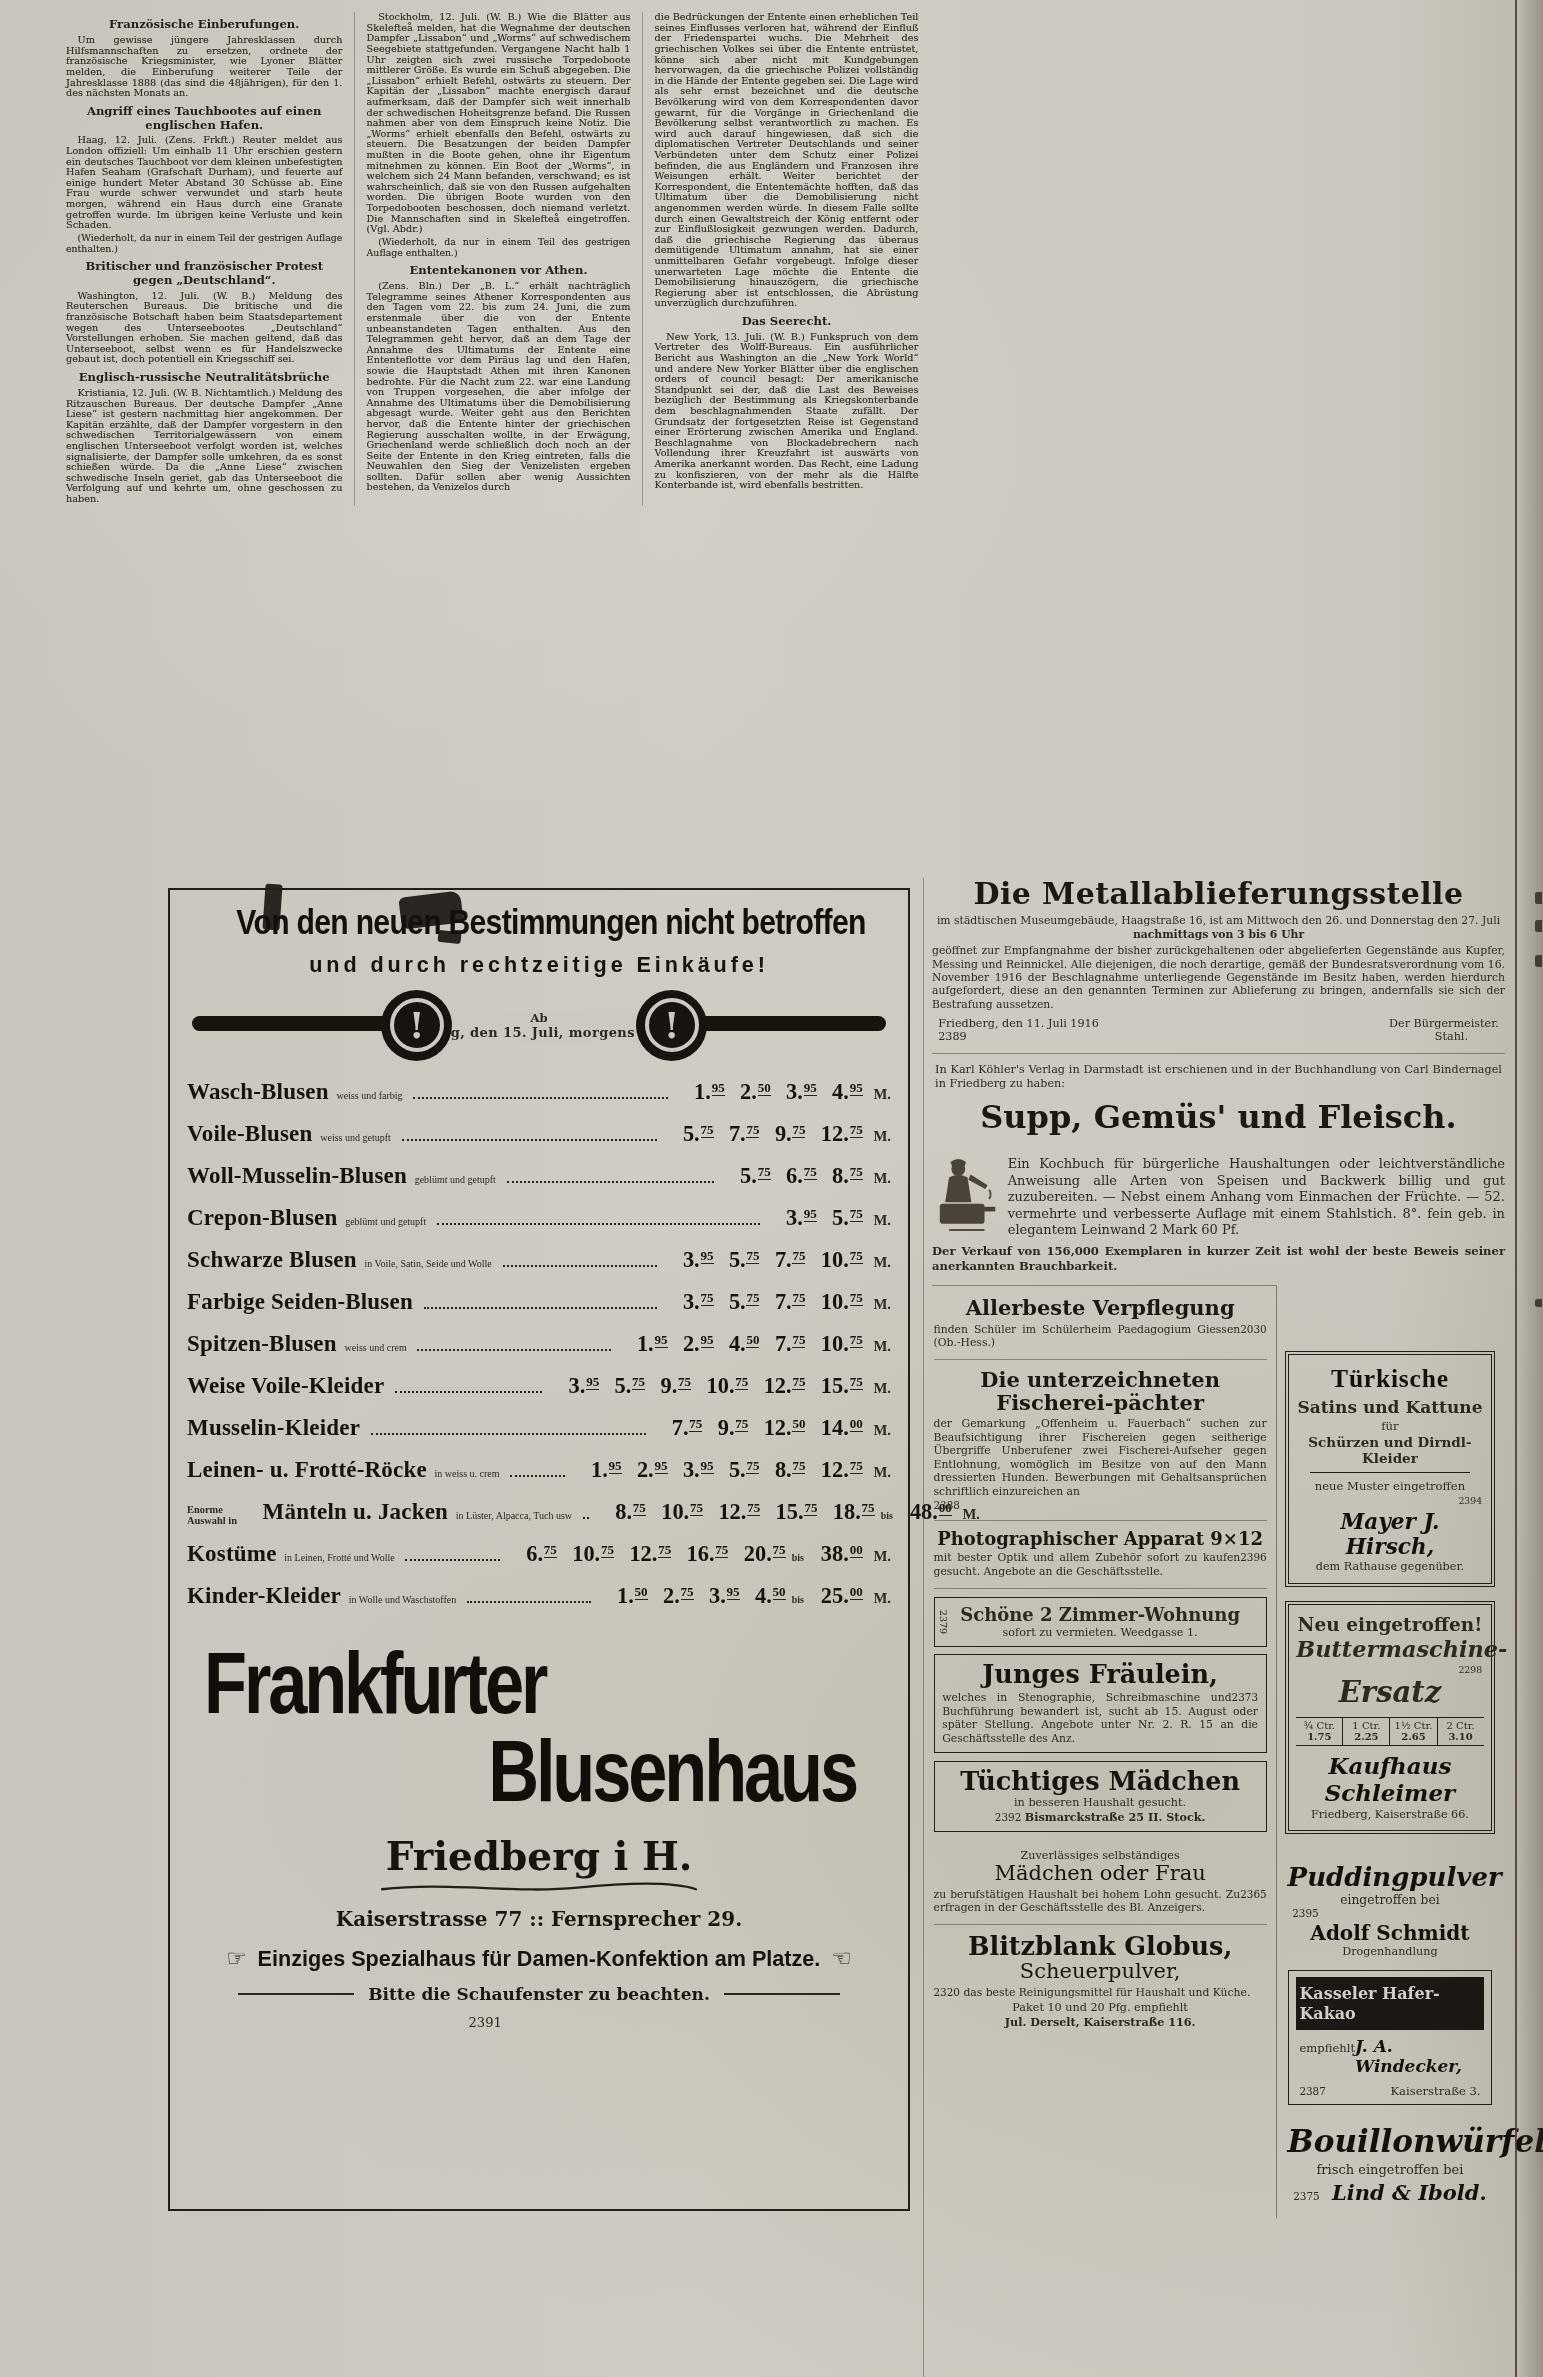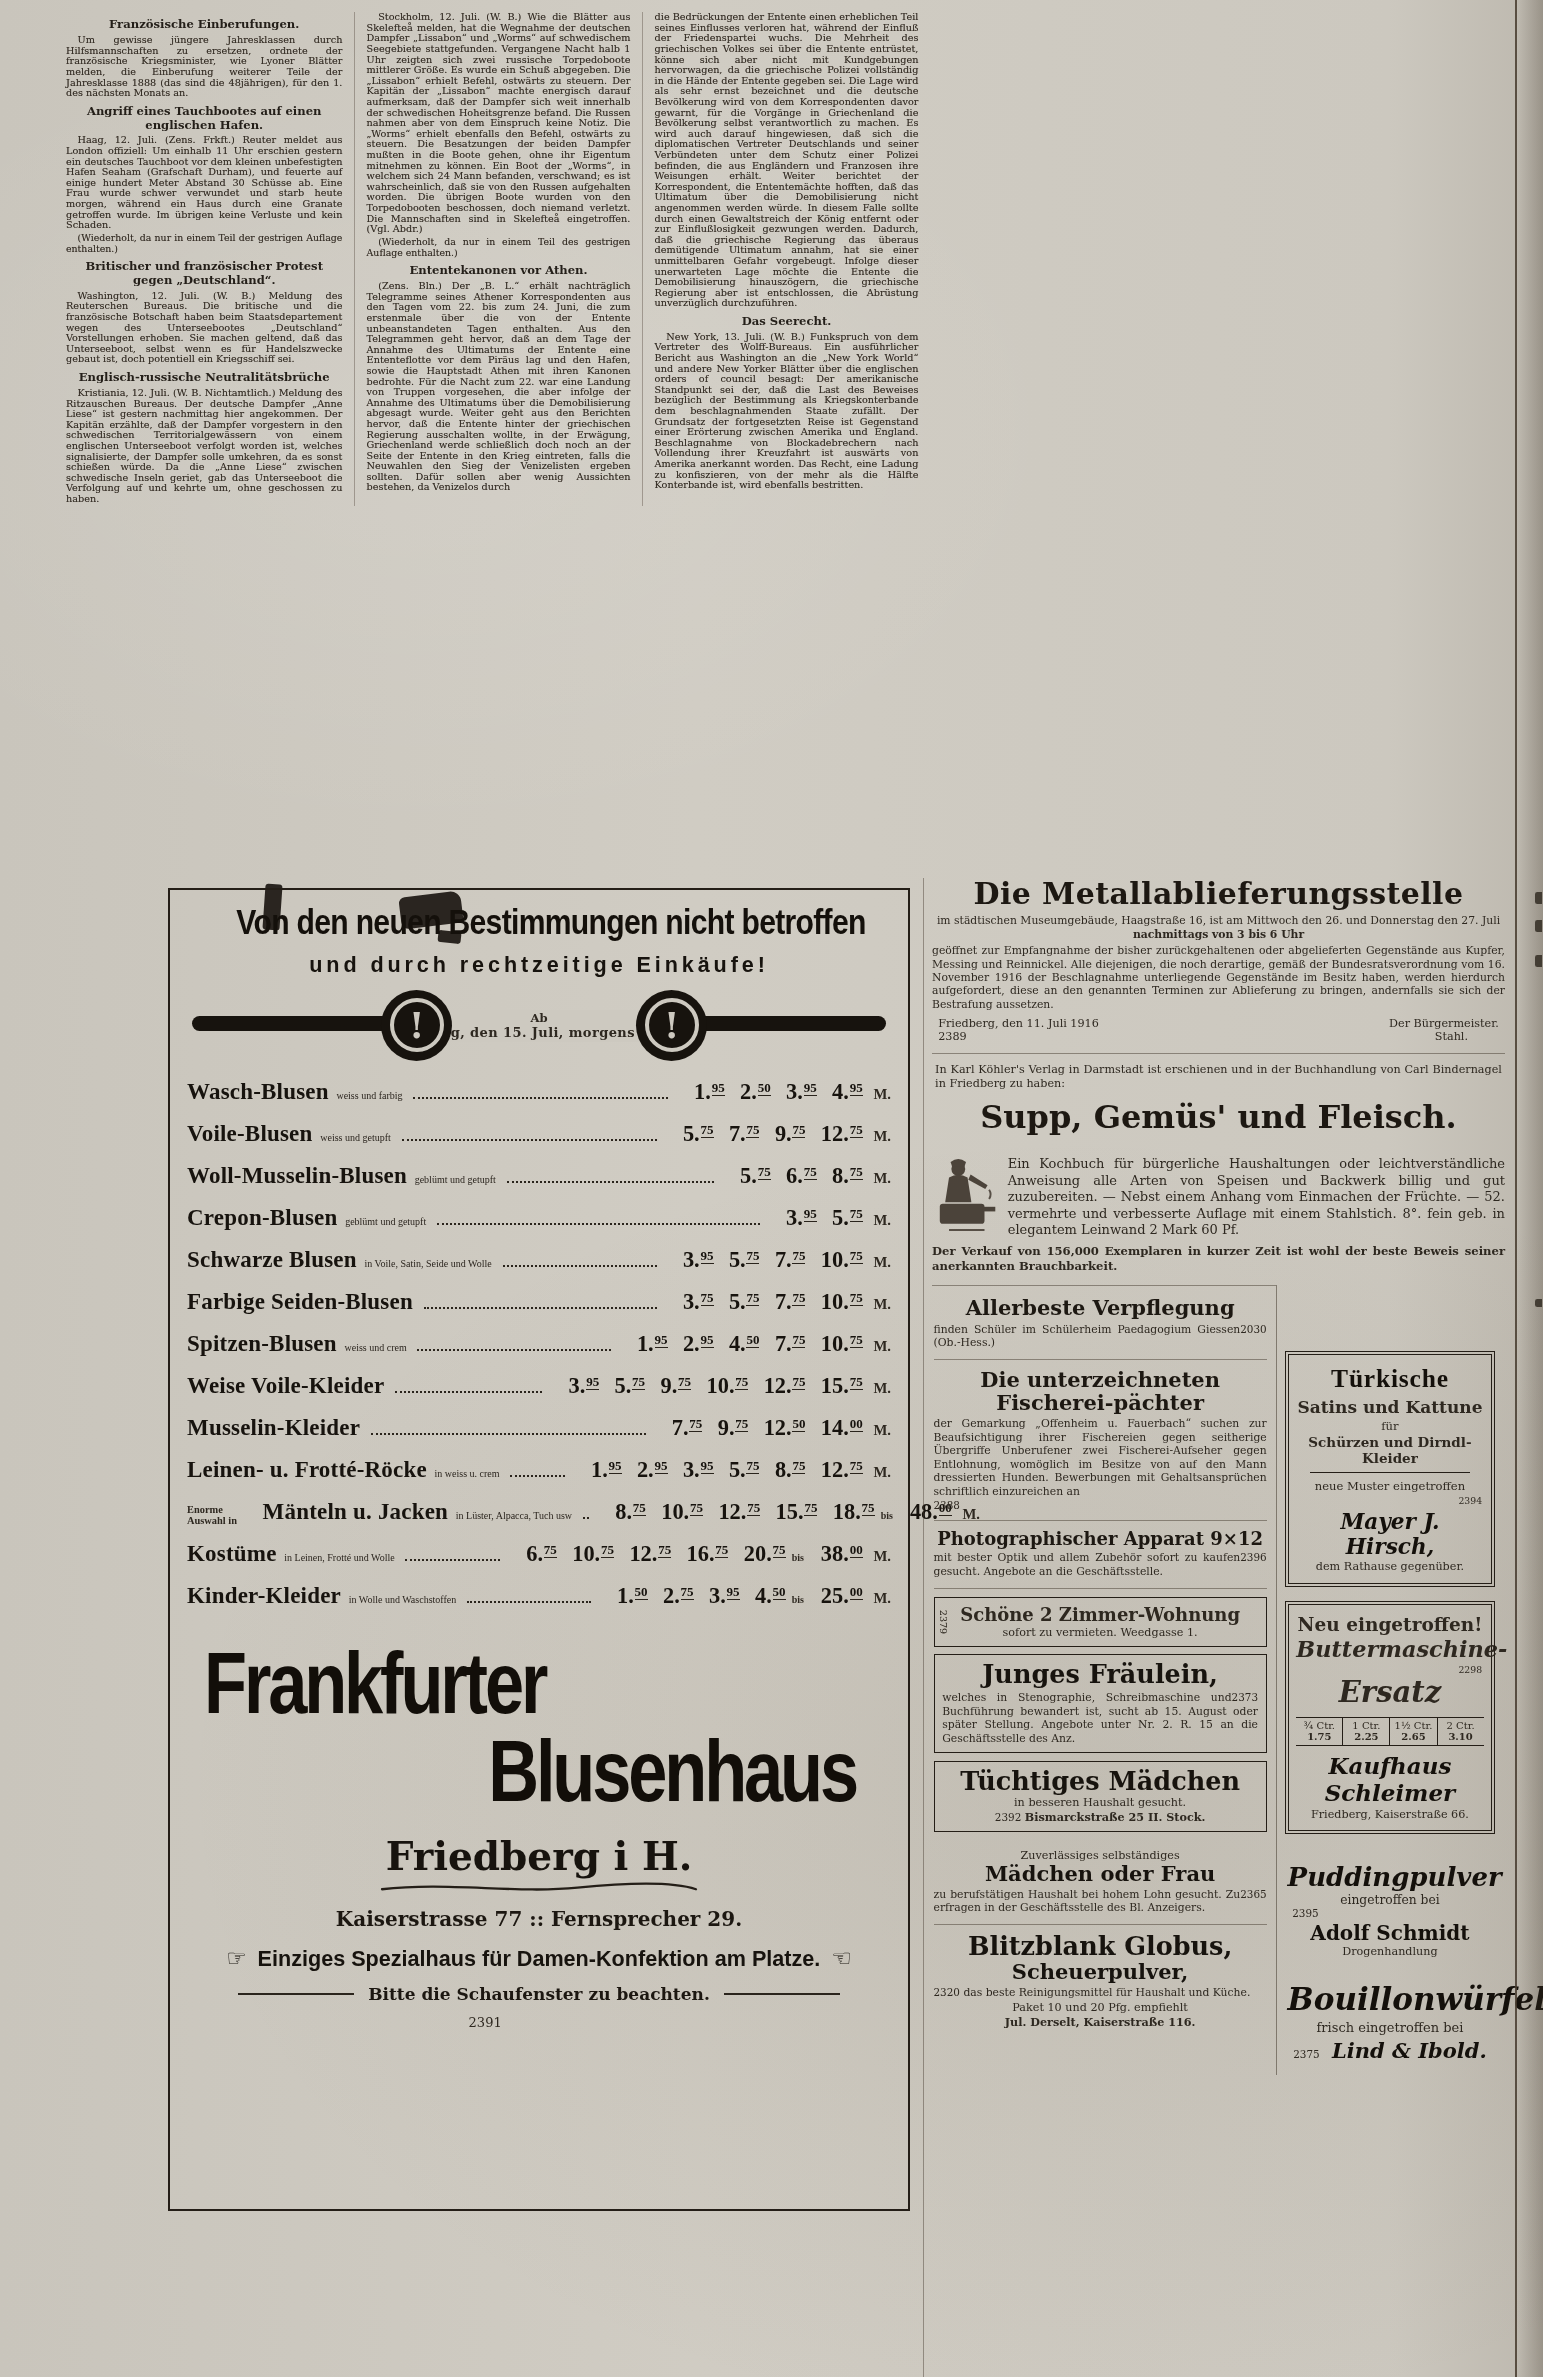--- a/index.html
+++ b/index.html
@@ -109,21 +109,21 @@
   .a-num { font-size:10.4px; }
   .num-right { float:right; }
   .sigs { display:flex; justify-content:space-between; padding:3.1px 10.8px 0; font-size:11.2px; font-weight:bold; text-align:center; }
   .sigs .sub { font-weight:normal; font-size:10px; }
 
   .boxed { border:1.5px solid #241e17; padding:6.2px 7.7px; margin:7.7px 0; position:relative; }
   .vnum { position:absolute; left:3.1px; top:50%; transform:translateY(-50%); writing-mode:vertical-rl; font-size:9.6px; }
   .w-head { font-weight:bold; font-size:18px; text-align:center; }
   .w-body { font-size:11.2px; text-align:center; margin-top:1.5px; }
   .b-big { font-weight:bold; font-size:25.5px; line-height:1.05; text-align:center; color:#17130e; }
-  .b-mid { font-weight:bold; font-size:21px; line-height:1.1; text-align:center; color:#17130e; }
+  .b-mid { font-weight:normal; font-size:21px; line-height:1.1; text-align:center; color:#17130e; }
 
   .rbox { border:1.5px solid #241e17; outline:0.8px solid #241e17; outline-offset:2.3px;
     padding:9.3px 7.7px; margin:0 1.5px 20px; text-align:center; }
   .t-title { font-family:"Liberation Serif", serif; font-weight:bold; font-size:25.5px; letter-spacing:0.8px; color:#14100b; }
   .t-l2 { font-weight:bold; font-size:17px; margin-top:3.1px; }
   .t-l3 { font-size:11.6px; margin-top:1.5px; }
   .t-l4 { font-weight:bold; font-size:13.5px; margin-top:1.5px; }
   .t-rule { height:0.8px; background:#241e17; margin:6.2px 14px; }
   .t-l5 { font-size:11.6px; }
   .t-num { font-size:9.3px; text-align:right; margin:1.5px 1.5px 0 0; }
@@ -555,20 +555,31 @@
           <div class="script p-title">Puddingpulver</div>
           <div class="p-l2">eingetroffen bei</div>
           <div class="p-numrow">
             <span>2395</span>
               <span></span>
           </div>
           <div class="p-name">Adolf Schmidt</div>
           <div class="p-sub">Drogenhandlung</div>
         </div>
 
+        <div class="boxed" style="margin:0 1.5px 7.7px">
+          <div class="klabel">Kasseler Hafer-Kakao</div>
+          <div class="k-row">
+            <span>empfiehlt</span>
+            <span class="script k-name">J. A. Windecker,</span>
+          </div>
+          <div class="k-row">
+            <span class="bo-num">2387</span>
+            <span class="k-addr">Kaiserstraße 3.</span>
+          </div>
+        </div>
 
         <div class="plain-ad">
           <div class="script bo-title">Bouillonwürfel</div>
           <div class="bo-l2">frisch eingetroffen bei</div>
           <div class="bo-row">
             <span class="bo-num">2375</span>
             <span class="script bo-name">Lind &amp; Ibold.</span>
           </div>
         </div>
 

